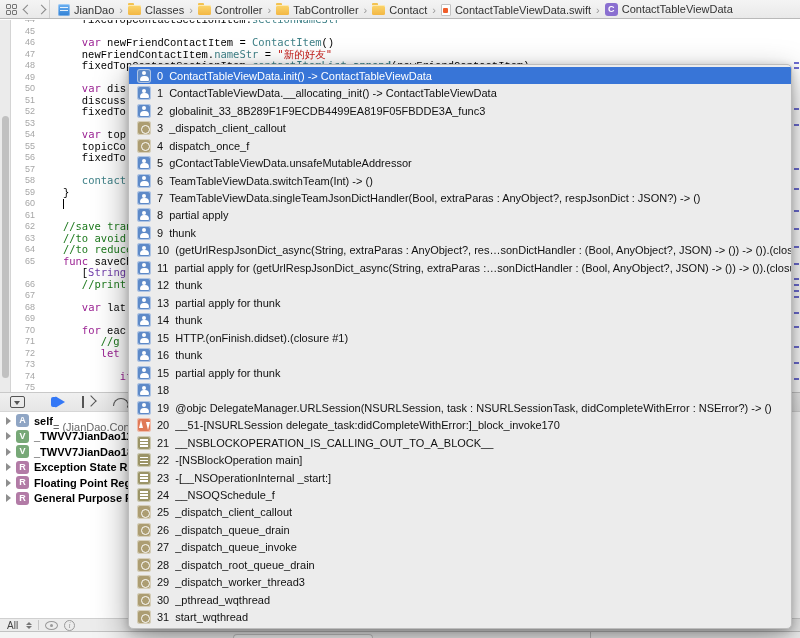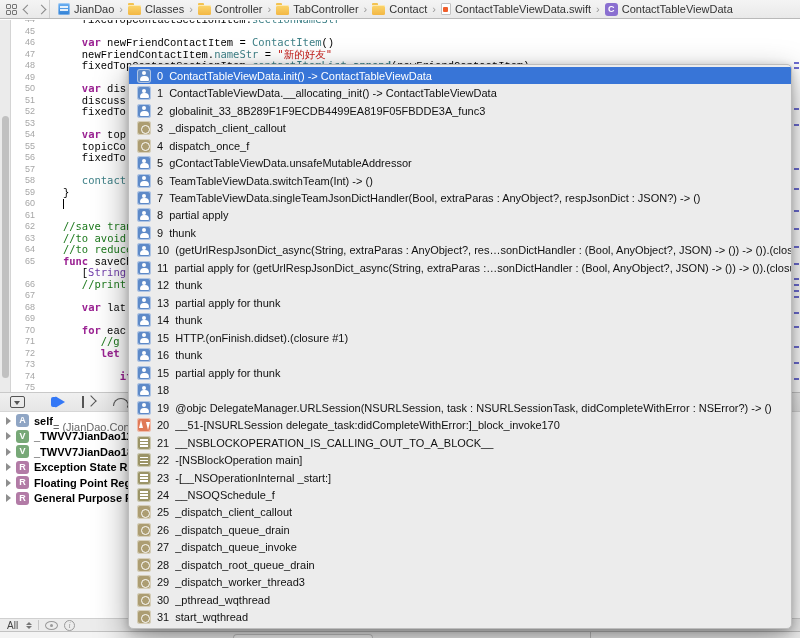--- a/index.html
+++ b/index.html
@@ -11,21 +11,21 @@
   .jumpbar { position:absolute; left:0; top:0; width:800px; height:19px;
     background:linear-gradient(#f4f4f4,#e9e9e9); border-bottom:1px solid #b9b9b9;
     display:flex; align-items:center; font-size:11px; color:#333; }
   .jb-left { display:flex; align-items:center; padding:0 4px 0 6px; gap:7px;
     border-right:1px solid #cfcfcf; height:100%; }
   .icon-grid { display:grid; grid-template-columns:5px 5px; grid-gap:1px; }
   .icon-grid i { width:5px; height:5px; border:1px solid #777; border-radius:1px; }
   .chev { width:7px; height:7px; border-left:1.5px solid #888; border-bottom:1.5px solid #888; display:inline-block; }
   .chev.back { transform:rotate(45deg); }
   .chev.fwd  { transform:rotate(-135deg); }
-  .crumbs { display:flex; align-items:center; padding-left:8px; white-space:nowrap; overflow:hidden; }
+  .crumbs { display:flex; align-items:flex-end; padding-left:8px; white-space:nowrap; overflow:hidden; }
   .crumb { display:flex; align-items:center; gap:4px; }
   .crumb-sep { color:#9a9a9a; margin:0 5px; font-size:11px; }
   .ic { display:inline-block; position:relative; }
   .ic-project { width:12px; height:12px; border-radius:2px; background:linear-gradient(#6db1f2,#2f7fd4); box-shadow:inset 0 0 0 1px rgba(255,255,255,.35); }
   .ic-project:before { content:""; position:absolute; left:2px; top:3px; width:8px; height:1.5px; background:#fff; box-shadow:0 3px 0 #fff; opacity:.85; }
   .ic-folder { width:13px; height:10px; border-radius:1.5px; background:linear-gradient(#fbd66d,#f3b744); box-shadow:inset 0 1px 0 rgba(255,255,255,.5); margin-top:1px; }
   .ic-folder:before { content:""; position:absolute; top:-2px; left:0; width:6px; height:2px; border-radius:1px 1px 0 0; background:#f3c352; }
   .ic-swift { width:10px; height:12px; background:#fff; border:1px solid #c2c2c2; border-radius:1px; }
   .ic-swift:before { content:""; position:absolute; left:1.5px; top:3px; width:5px; height:5px; border-radius:1px; background:#f05e2b; }
   .ic-class { width:13px; height:13px; border-radius:3px; background:#8a6fd0; color:#fff; font-size:9px; font-weight:bold; text-align:center; line-height:13px; }
@@ -33,21 +33,21 @@
   
   .editor { position:absolute; left:0; top:20px; width:800px; height:372px; background:#fff; overflow:hidden; }
   .left-strip { position:absolute; left:0; top:0; width:11px; height:372px; background:#ebebeb; border-right:1px solid #d4d4d4; }
   .left-thumb { position:absolute; left:2px; top:96px; width:7px; height:262px; background:#c1c1c1; border-radius:4px; }
   .code-rows { position:absolute; left:12px; top:-6px; right:0; }
   .cl { height:11.5px; display:flex; font-size:10.5px; line-height:11.5px; white-space:pre;
     font-family:"DejaVu Sans Mono", monospace; }
   .ln { width:32px; text-align:right; padding-right:9px; color:#a6a6a6; font-size:9px;
     font-family:"Liberation Sans", sans-serif; flex:none; }
   .ct { flex:1; overflow:hidden; }
-  .k { color:#9b2393; font-weight:bold; }
+  .k { color:#9b2393; font-weight:normal; }
   .t { color:#3e8087; }
   .p { color:#3e8087; }
   .pb { color:#3e8087; font-weight:bold; }
   .s { color:#c41a16; }
   .c { color:#1e7a1e; }
   .y { color:#703daa; }
   .n { color:#000;font-family:Liberation Mono, monospace; }
   .caret { display:inline-block; width:1px; height:10px; background:#000; vertical-align:middle; }
   .scroll-ticks { position:absolute; right:1px; top:0; width:6px; height:372px; }
   .tick { position:absolute; right:0; width:5px; height:2px; background:#4a4ac8; opacity:.8; }

